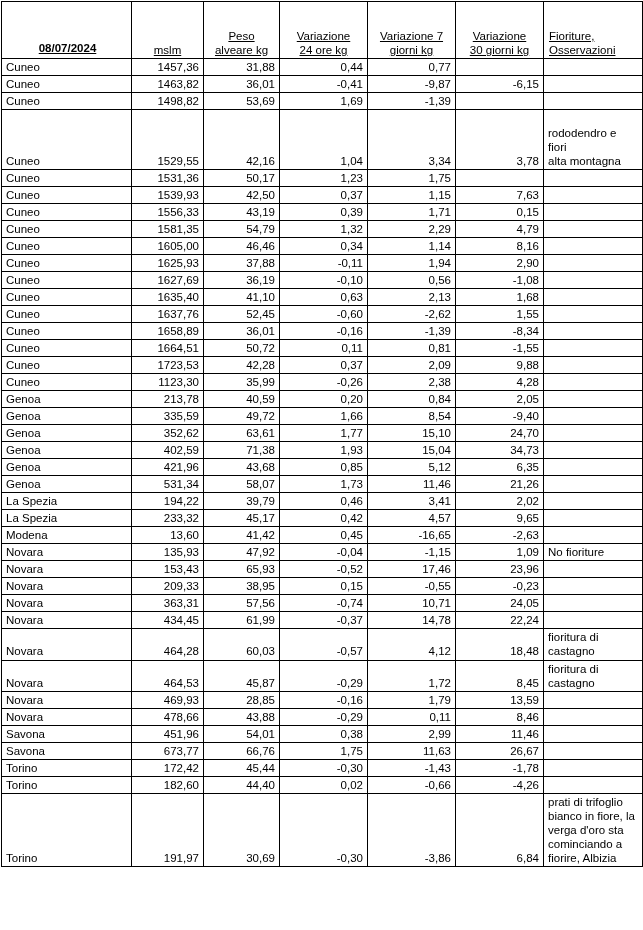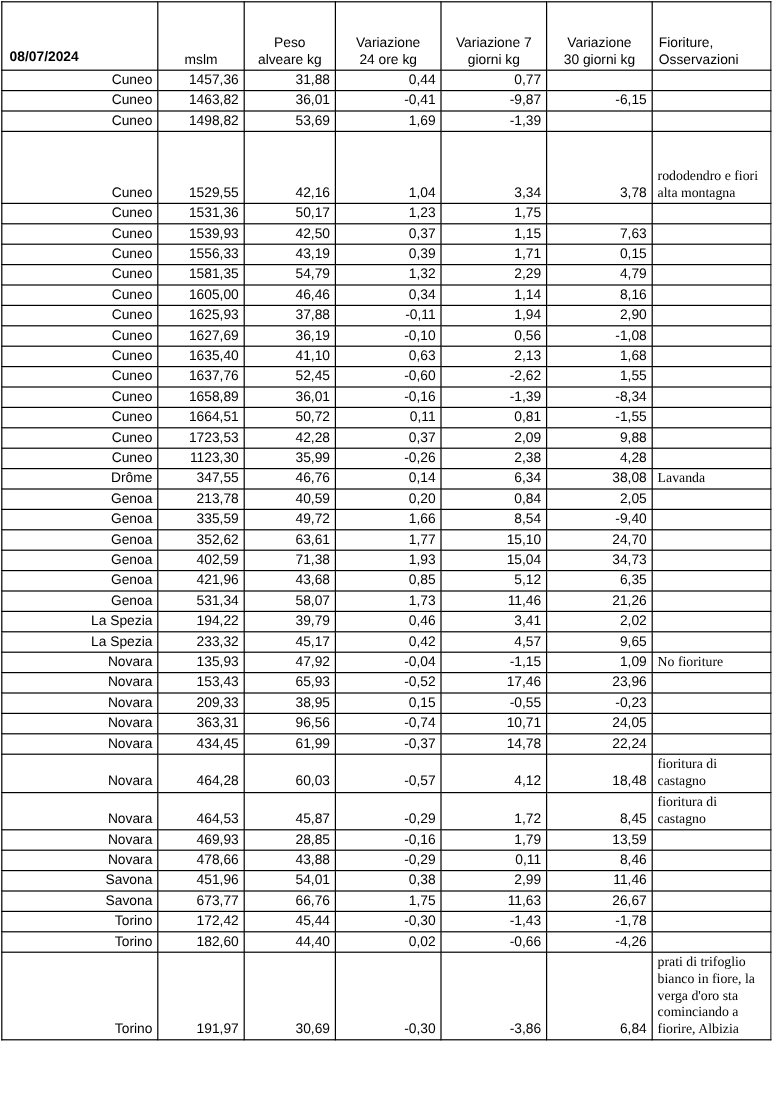--- a/index.html
+++ b/index.html
@@ -35,34 +35,35 @@
   col.c-v24    { width: 88px; }
   col.c-v7     { width: 88px; }
   col.c-v30    { width: 88px; }
   col.c-note   { width: 99px; }
 
   thead td {
     text-align: center;
     vertical-align: bottom;
     height: 52px;
     font-size: 11.5px;
+    text-decoration: underline;
   }
   thead td.hdr-loc {
-    text-align: left;
+    text-align: center;
     font-weight: bold;
     padding-left: 6px;
     padding-bottom: 3px;
   }
   thead td.hdr-note {
     text-align: left;
     padding-left: 5px;
   }
-  td.loc  { text-align: right; }
+  td.loc  { text-align: left; }
   td.num  { text-align: right; padding-right: 9px; }
-  td.note { text-align: left; padding-left: 5px; vertical-align: bottom; font-family: Liberation Serif, serif; }
+  td.note { text-align: left; padding-left: 5px; vertical-align: bottom; }
   tbody tr { height: 17px; }
 </style>
 </head>
 <body>
 
 <table class="data-table">
   <colgroup>
     <col class="c-loc">
       <col class="c-mslm">
       <col class="c-peso">
@@ -245,29 +246,20 @@
       <tr>
         <td class="loc">Cuneo</td>
         <td class="num">1123,30</td>
         <td class="num">35,99</td>
         <td class="num">-0,26</td>
         <td class="num">2,38</td>
         <td class="num">4,28</td>
         <td class="note"></td>
       </tr>
       <tr>
-        <td class="loc">Drôme</td>
-        <td class="num">347,55</td>
-        <td class="num">46,76</td>
-        <td class="num">0,14</td>
-        <td class="num">6,34</td>
-        <td class="num">38,08</td>
-        <td class="note">Lavanda</td>
-      </tr>
-      <tr>
         <td class="loc">Genoa</td>
         <td class="num">213,78</td>
         <td class="num">40,59</td>
         <td class="num">0,20</td>
         <td class="num">0,84</td>
         <td class="num">2,05</td>
         <td class="note"></td>
       </tr>
       <tr>
         <td class="loc">Genoa</td>
@@ -326,20 +318,29 @@
       <tr>
         <td class="loc">La Spezia</td>
         <td class="num">233,32</td>
         <td class="num">45,17</td>
         <td class="num">0,42</td>
         <td class="num">4,57</td>
         <td class="num">9,65</td>
         <td class="note"></td>
       </tr>
       <tr>
+        <td class="loc">Modena</td>
+        <td class="num">13,60</td>
+        <td class="num">41,42</td>
+        <td class="num">0,45</td>
+        <td class="num">-16,65</td>
+        <td class="num">-2,63</td>
+        <td class="note"></td>
+      </tr>
+      <tr>
         <td class="loc">Novara</td>
         <td class="num">135,93</td>
         <td class="num">47,92</td>
         <td class="num">-0,04</td>
         <td class="num">-1,15</td>
         <td class="num">1,09</td>
         <td class="note">No fioriture</td>
       </tr>
       <tr>
         <td class="loc">Novara</td>
@@ -355,21 +356,21 @@
         <td class="num">209,33</td>
         <td class="num">38,95</td>
         <td class="num">0,15</td>
         <td class="num">-0,55</td>
         <td class="num">-0,23</td>
         <td class="note"></td>
       </tr>
       <tr>
         <td class="loc">Novara</td>
         <td class="num">363,31</td>
-        <td class="num">96,56</td>
+        <td class="num">57,56</td>
         <td class="num">-0,74</td>
         <td class="num">10,71</td>
         <td class="num">24,05</td>
         <td class="note"></td>
       </tr>
       <tr>
         <td class="loc">Novara</td>
         <td class="num">434,45</td>
         <td class="num">61,99</td>
         <td class="num">-0,37</td>

